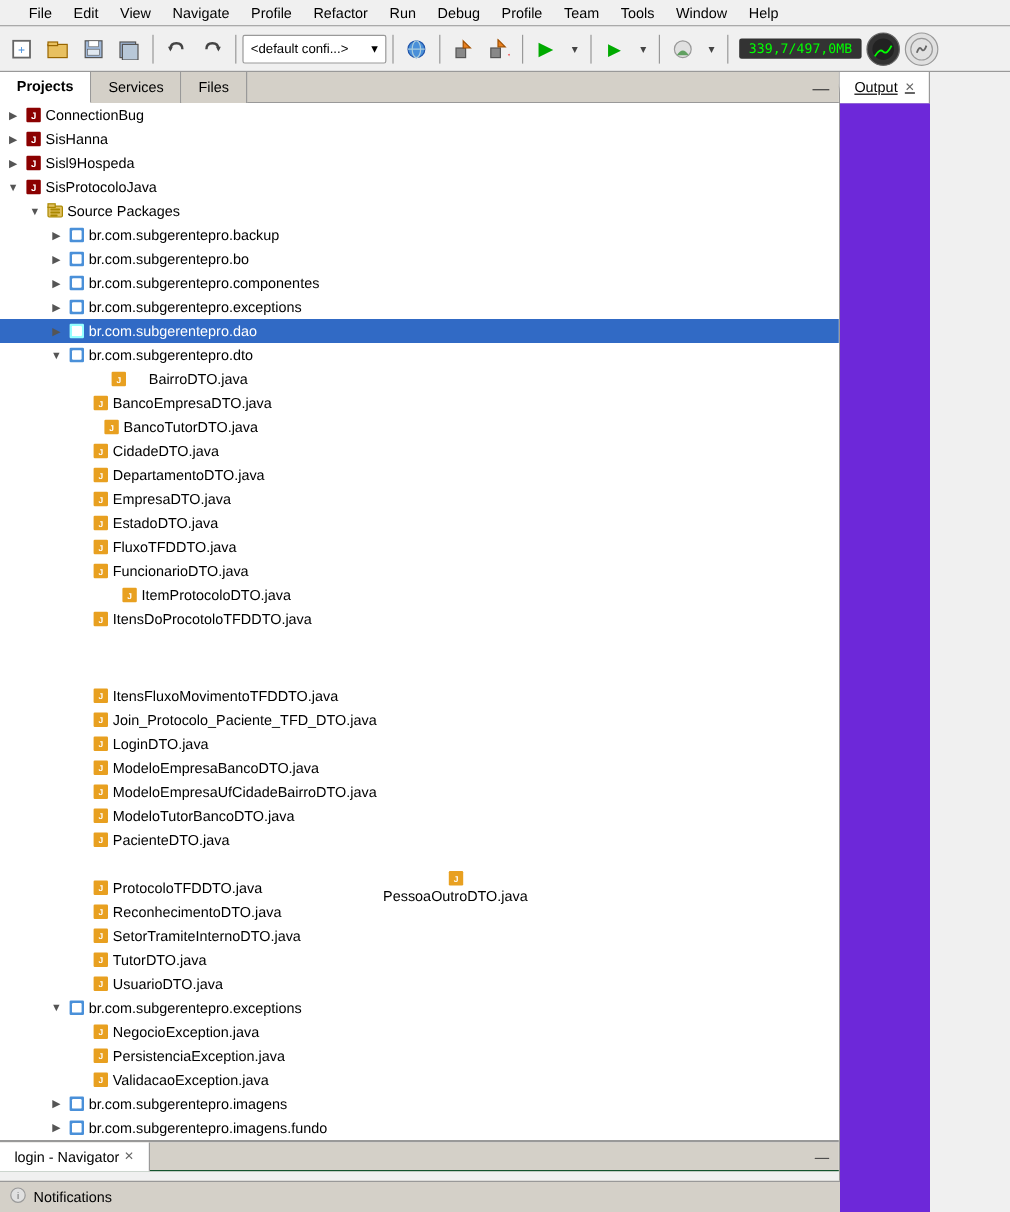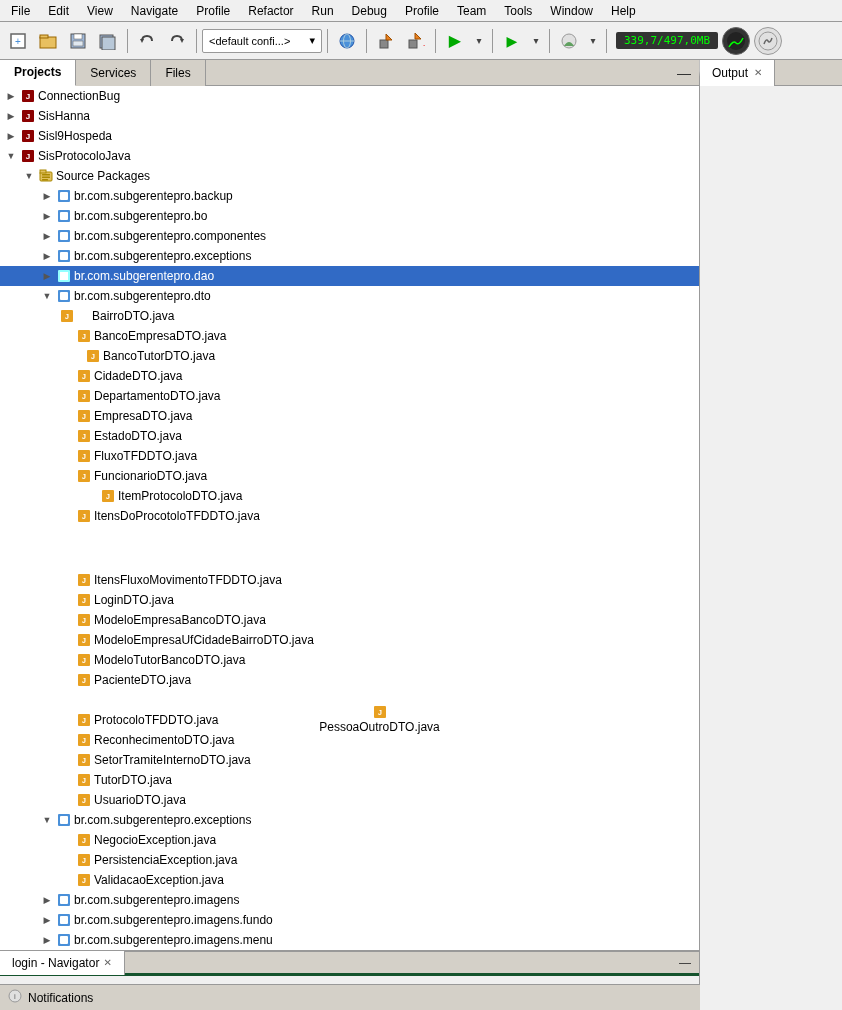--- a/index.html
+++ b/index.html
@@ -12,21 +12,21 @@
       overflow: hidden;
     }
 
     
     .menu-bar {
       background: #f0f0f0;
       height: 22px;
       display: flex;
       align-items: center;
       border-bottom: 1px solid #999;
-      padding: 0 3px;
+      padding: 0 16px;
       gap: 2px;
     }
     .menu-item {
       padding: 2px 8px;
       font-size: 12px;
       cursor: pointer;
       color: #000;
     }
 
     
@@ -185,21 +185,21 @@
       height: 60px;
       border-top: 2px solid #999;
       background: #f0f0f0;
       display: flex;
       flex-direction: column;
     }
     .navigator-tab-bar {
       display: flex;
       align-items: center;
       background: #d4d0c8;
-      border-bottom: 3px solid #14532d;
+      border-bottom: 1px solid #14532d;
       height: 24px;
     }
     .navigator-tab {
       padding: 3px 12px;
       font-size: 12px;
       cursor: pointer;
       border-right: 1px solid #999;
       background: #fff;
       height: 24px;
       display: flex;
@@ -239,23 +239,24 @@
       left: 0;
       width: 700px;
     }
     .notifications-icon {
       font-size: 12px;
     }
 
     
     .right-panel {
       flex: 1;
-      background: #86efac;
-      display: flex;
-      flex-direction: column;
+      background: #6d28d9;
+      display: flex;
+      flex-direction: row;
+      text-decoration: underline;
     }
     .output-tab-bar {
       display: flex;
       align-items: center;
       background: #d4d0c8;
       border-bottom: 1px solid #999;
       height: 26px;
     }
     .output-tab {
       padding: 4px 12px;
@@ -534,21 +535,21 @@
         <span class="tree-expand">▼</span>
         <span class="tree-icon">
           <svg width="14" height="14">
               <rect x="1" y="1" width="12" height="12" fill="#4a90d9" rx="1"></rect>
               <rect x="3" y="3" width="8" height="8" fill="#fff" rx="1"></rect>
             </svg>
         </span>
         <span class="tree-label">br.com.subgerentepro.dto</span>
       </div>
 
-      <div class="tree-item" style="padding-left:28px;gap:15px;">
+      <div class="tree-item" style="padding-left:60px;gap:15px;">
         <span class="tree-expand" style="visibility:hidden;">▶</span>
         <span class="tree-icon">
           <svg width="14" height="14">
               <rect x="1" y="1" width="12" height="12" fill="#e8a020" rx="1"></rect>
               <text x="7" y="10" font-size="7" text-anchor="middle" fill="#fff" font-weight="bold">J</text>
             </svg>
         </span>
         <span class="tree-label">BairroDTO.java</span>
       </div>
 
@@ -666,20 +667,30 @@
         <span class="tree-expand" style="visibility:hidden;">▶</span>
         <span class="tree-icon">
           <svg width="14" height="14">
               <rect x="1" y="1" width="12" height="12" fill="#e8a020" rx="1"></rect>
               <text x="7" y="10" font-size="7" text-anchor="middle" fill="#fff" font-weight="bold">J</text>
             </svg>
         </span>
         <span class="tree-label">ItensFluxoMovimentoTFDDTO.java</span>
       </div>
 
+      <div class="tree-item" style="padding-left:60px;">
+        <span class="tree-expand" style="visibility:hidden;">▶</span>
+        <span class="tree-icon">
+          <svg width="14" height="14">
+              <rect x="1" y="1" width="12" height="12" fill="#e8a020" rx="1"></rect>
+              <text x="7" y="10" font-size="7" text-anchor="middle" fill="#fff" font-weight="bold">J</text>
+            </svg>
+        </span>
+        <span class="tree-label">Join_Protocolo_Paciente_TFD_DTO.java</span>
+      </div>
 
       <div class="tree-item" style="padding-left:60px;">
         <span class="tree-expand" style="visibility:hidden;">▶</span>
         <span class="tree-icon">
           <svg width="14" height="14">
               <rect x="1" y="1" width="12" height="12" fill="#e8a020" rx="1"></rect>
               <text x="7" y="10" font-size="7" text-anchor="middle" fill="#fff" font-weight="bold">J</text>
             </svg>
         </span>
         <span class="tree-label">LoginDTO.java</span>

